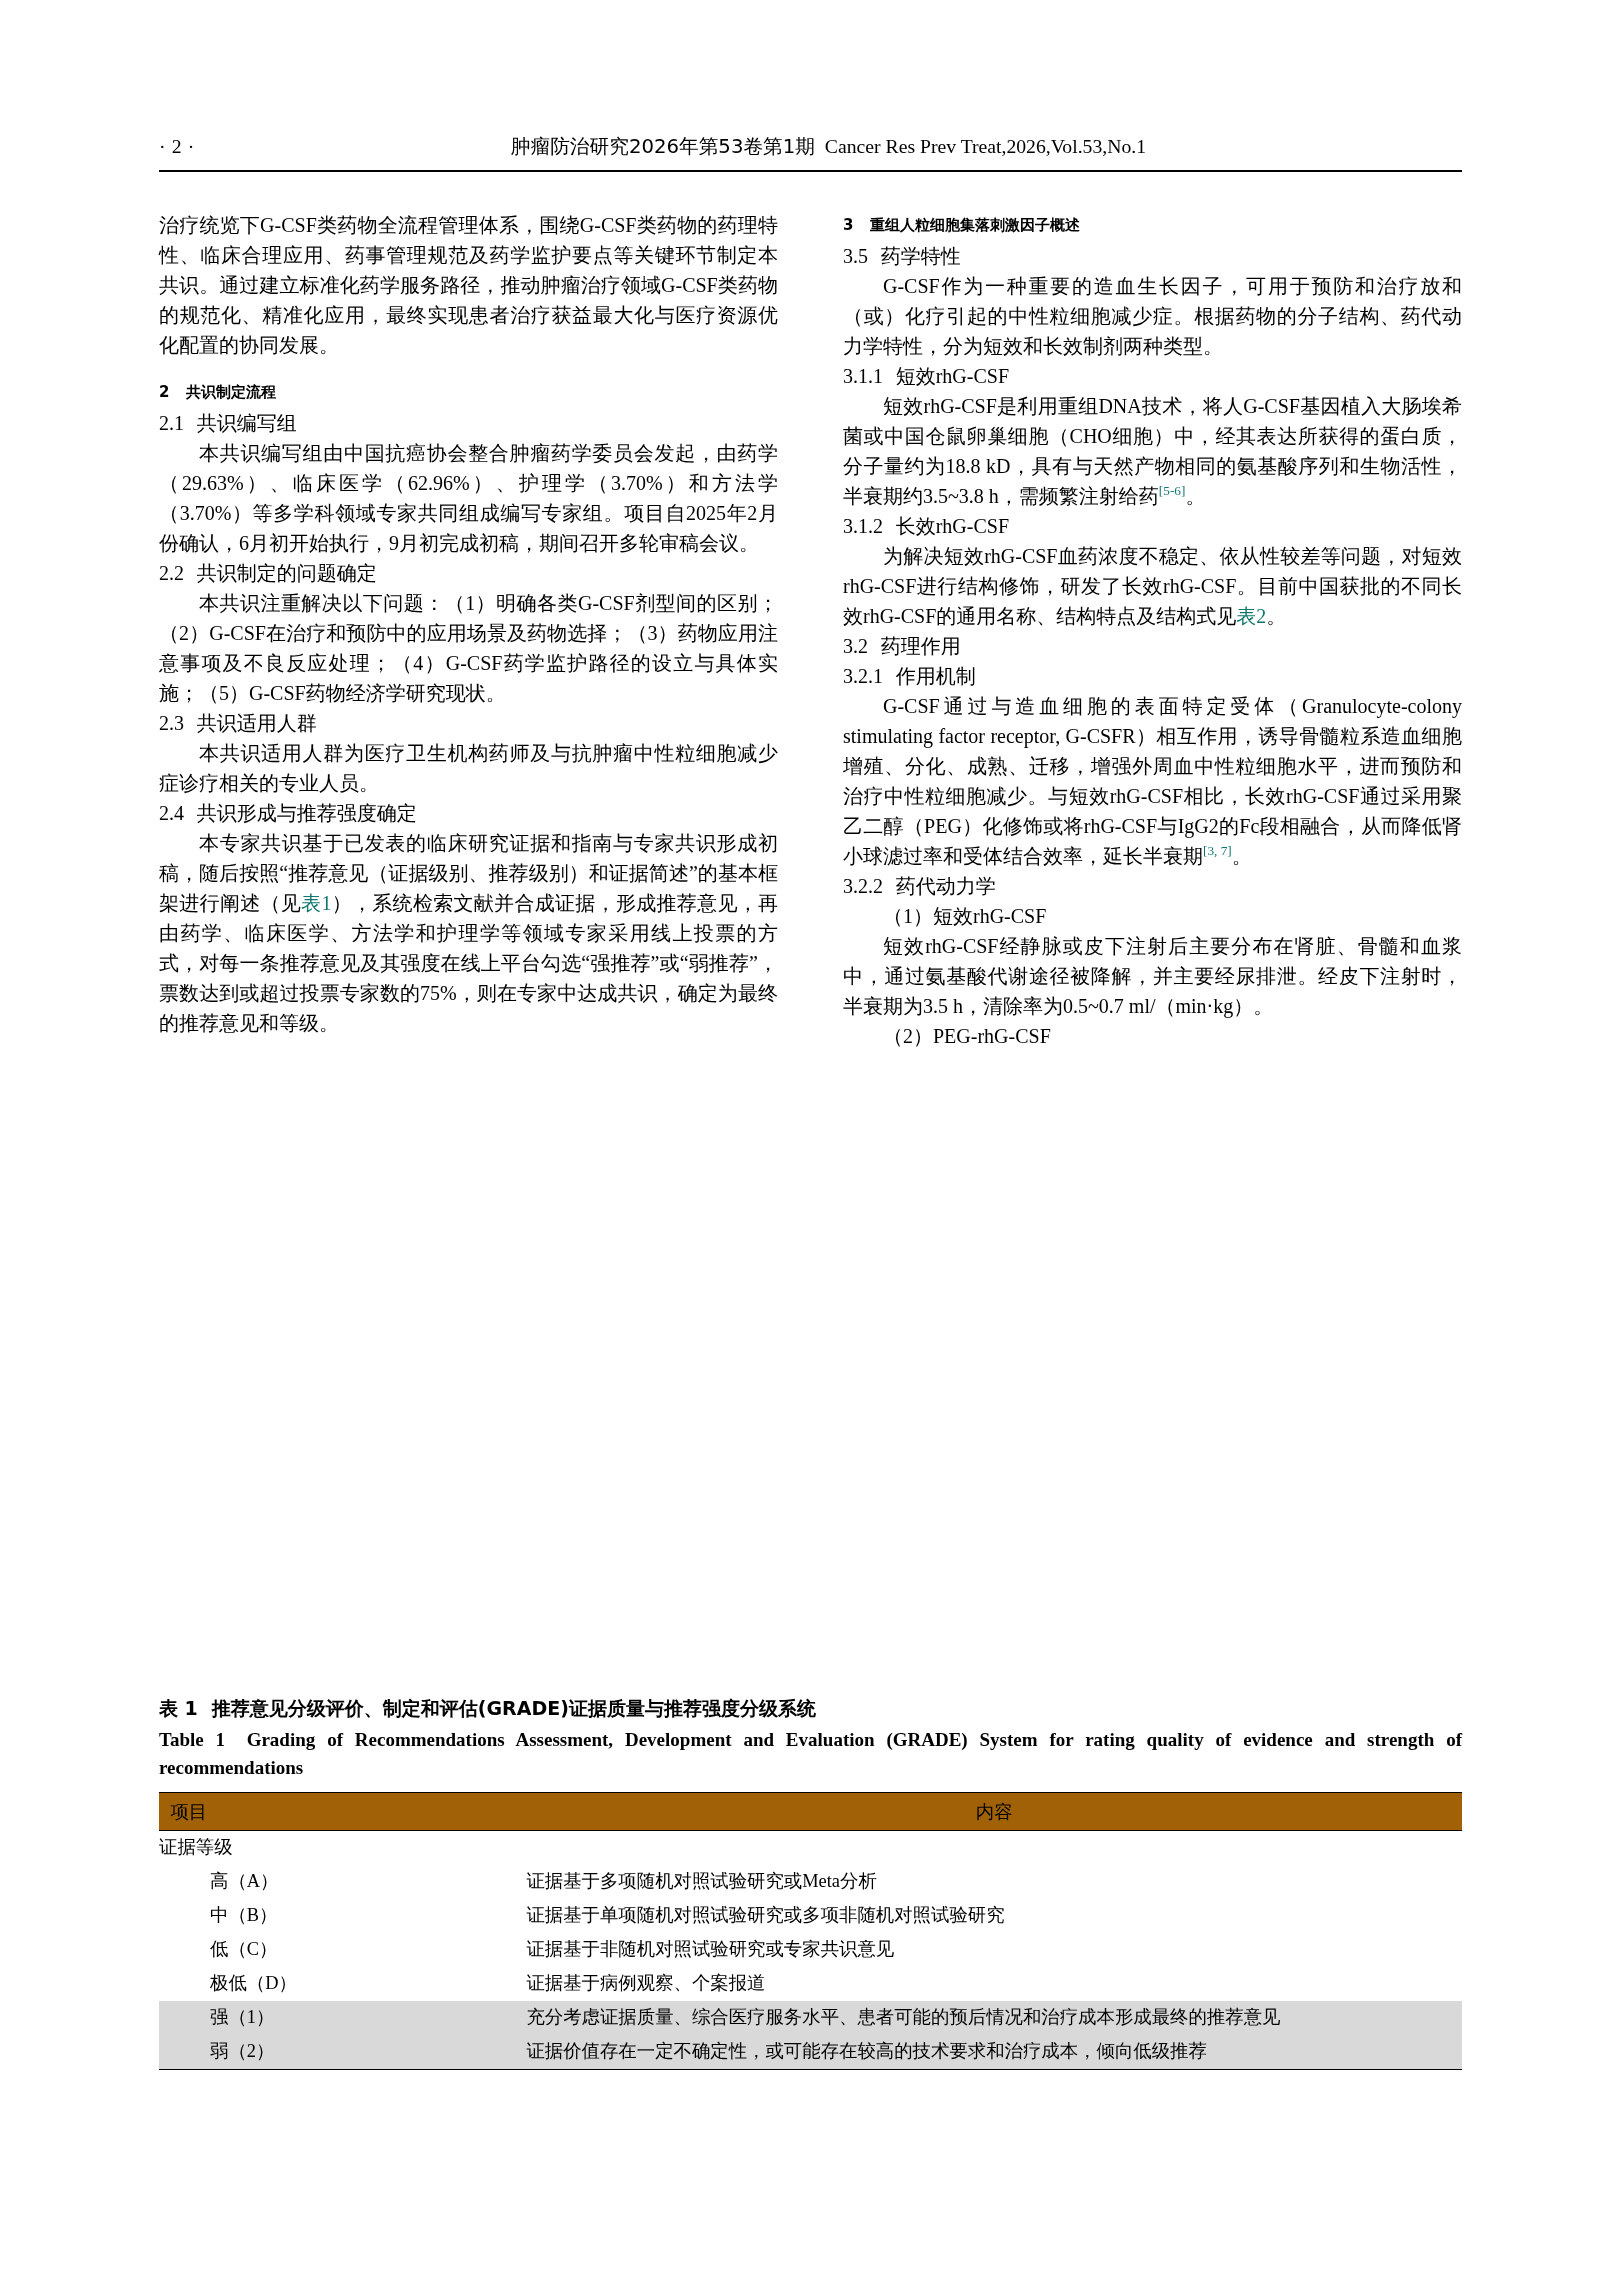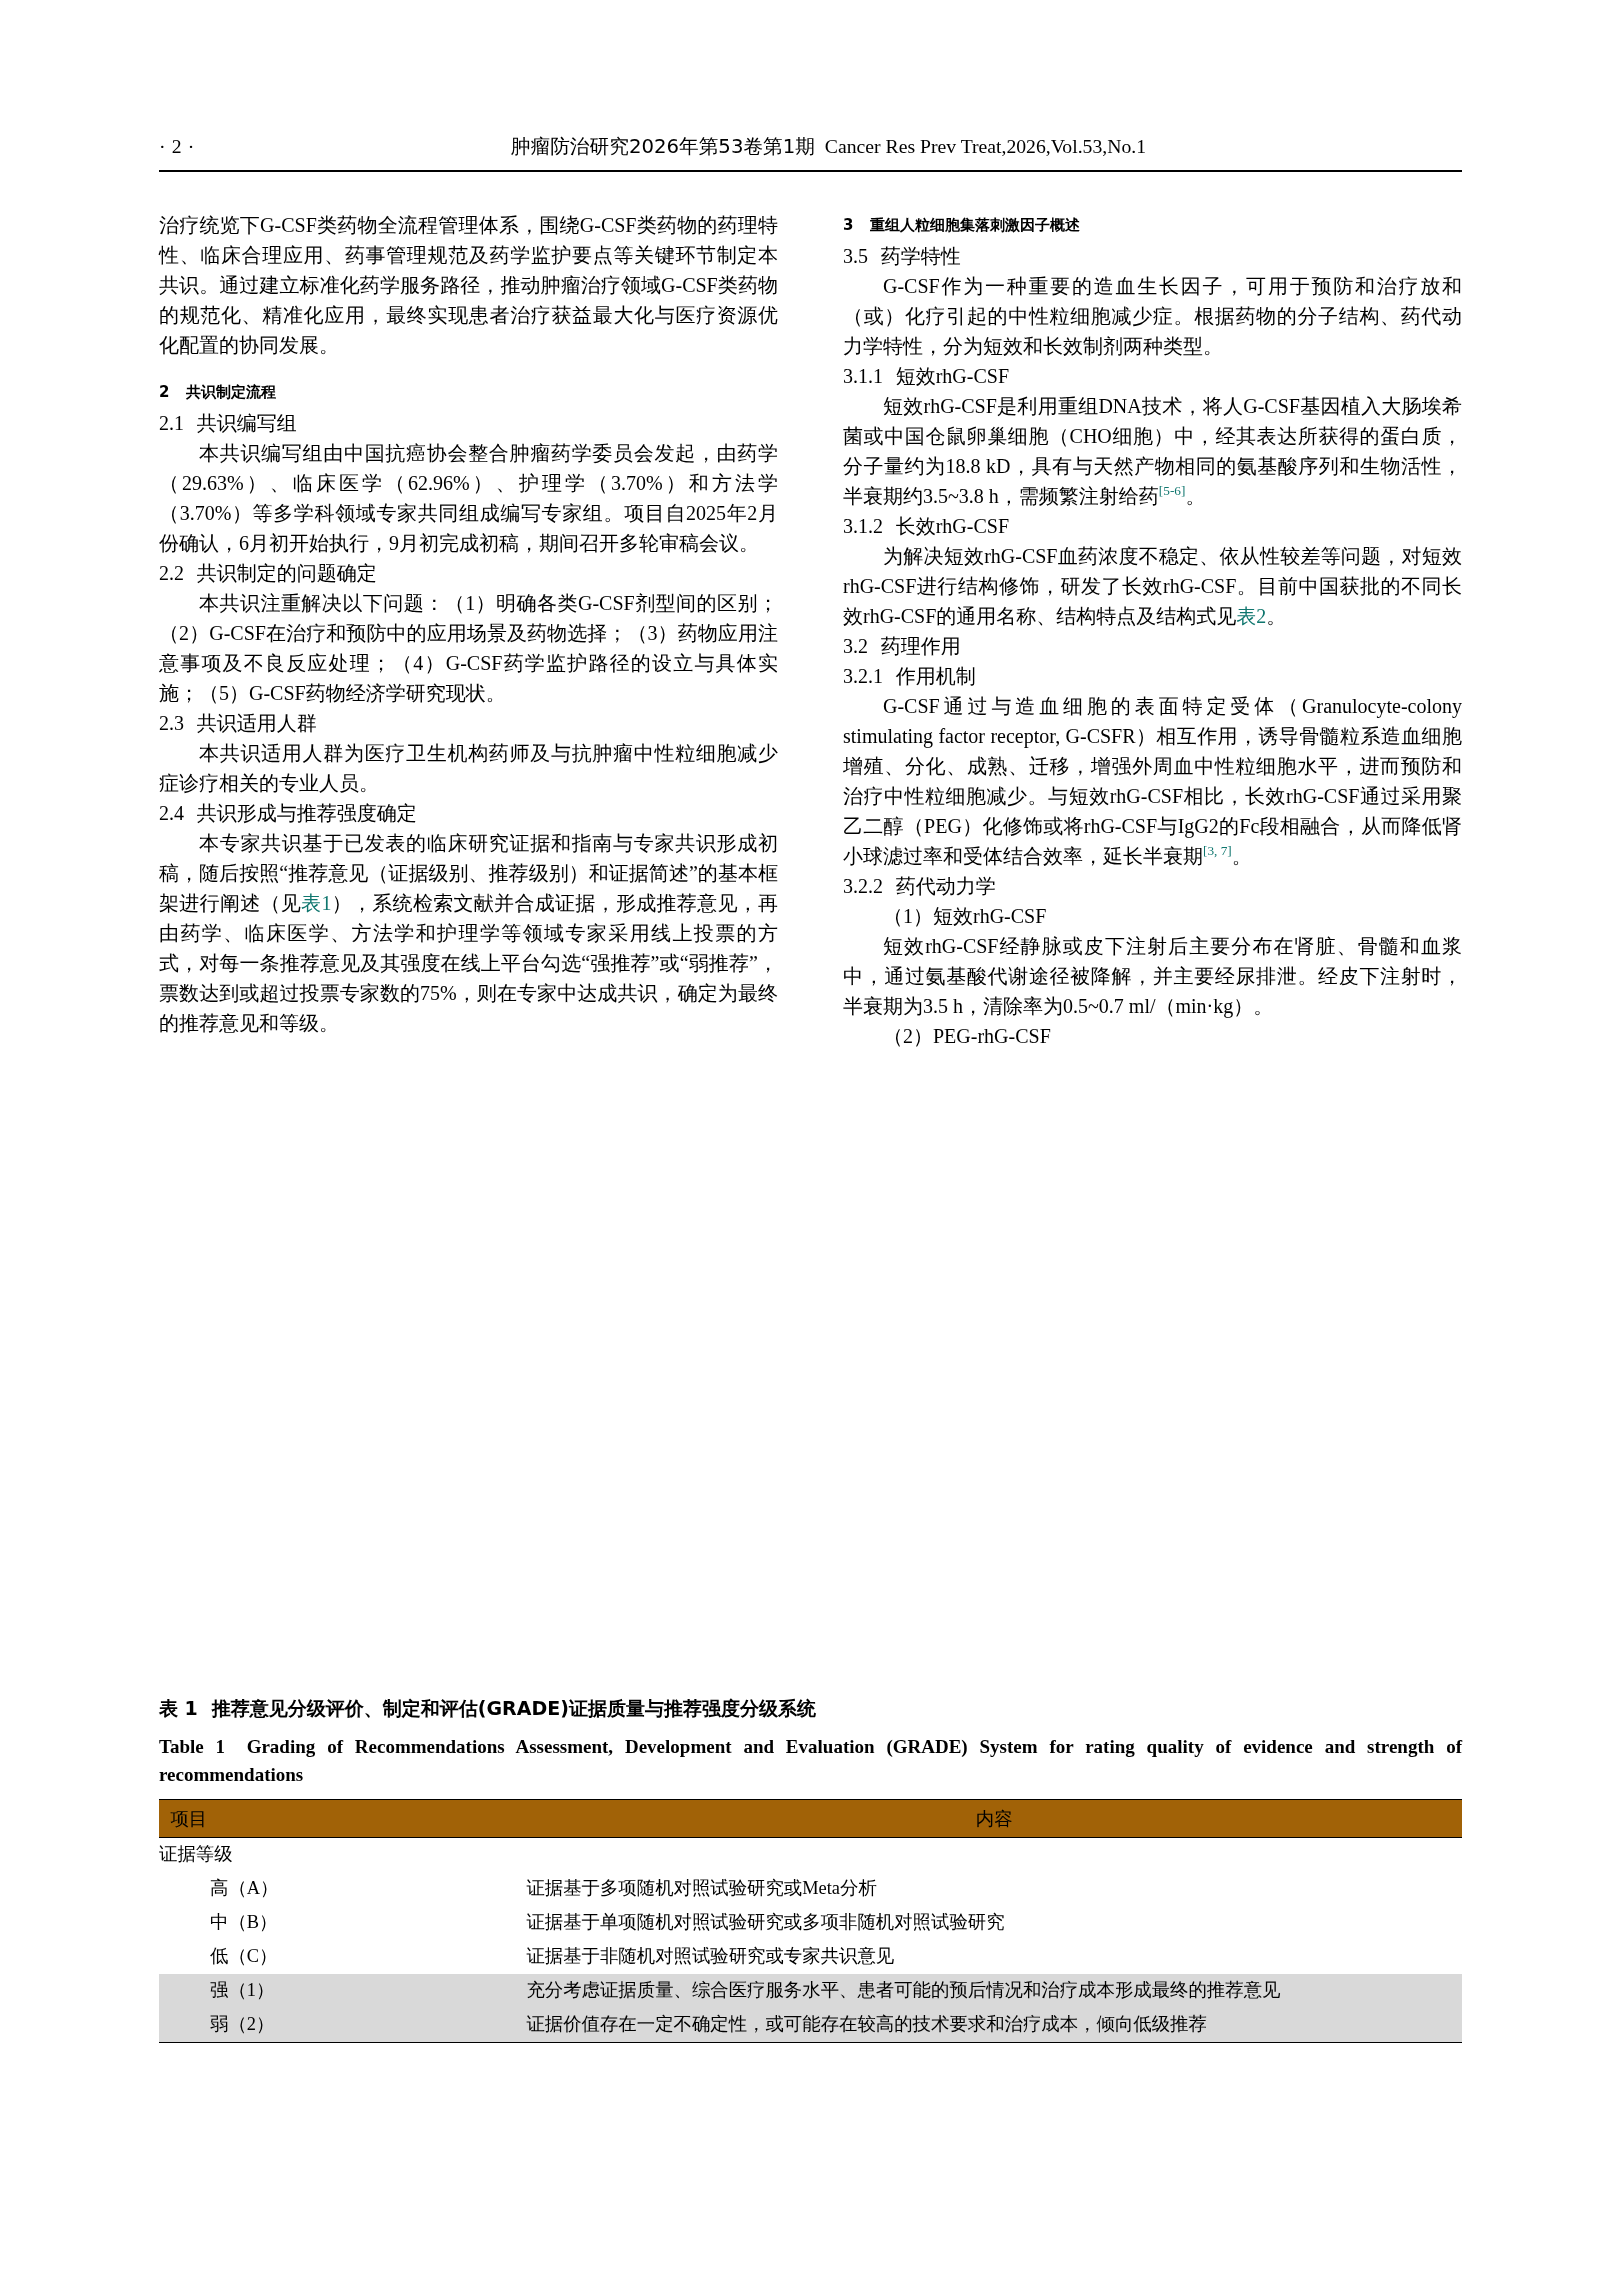--- a/index.html
+++ b/index.html
@@ -103,21 +103,21 @@
     font-weight: bold;
     font-size: 19px;
     line-height: 28px;
   }
   .tbl-cap-cn .lbl { margin-right: 14px; }
   .tbl-cap-en {
     font-family: "Liberation Serif", serif;
     font-weight: bold;
     font-size: 19px;
     line-height: 28px;
-    margin-top: 11px;
+    margin-top: 4px;
     text-align: justify;
   }
   .tbl-cap-en .lbl { margin-right: 21.6px; }
 
   table.grade {
     border-collapse: collapse;
     width: 1303px;
     margin-top: 10.2px;
     font-size: 18.4px;
   }
@@ -215,20 +215,24 @@
           <td class="cell-content">证据基于多项随机对照试验研究或Meta分析</td>
         </tr>
         <tr>
           <td class="cell-item sub">中（B）</td>
           <td class="cell-content">证据基于单项随机对照试验研究或多项非随机对照试验研究</td>
         </tr>
         <tr>
           <td class="cell-item sub">低（C）</td>
           <td class="cell-content">证据基于非随机对照试验研究或专家共识意见</td>
         </tr>
+        <tr>
+          <td class="cell-item sub">极低（D）</td>
+          <td class="cell-content">证据基于病例观察、个案报道</td>
+        </tr>
         <tr class="shaded">
           <td class="cell-item sub">强（1）</td>
           <td class="cell-content">充分考虑证据质量、综合医疗服务水平、患者可能的预后情况和治疗成本形成最终的推荐意见</td>
         </tr>
         <tr class="shaded lastrow">
           <td class="cell-item sub">弱（2）</td>
           <td class="cell-content">证据价值存在一定不确定性，或可能存在较高的技术要求和治疗成本，倾向低级推荐</td>
         </tr>
       </tbody>
     </table>

